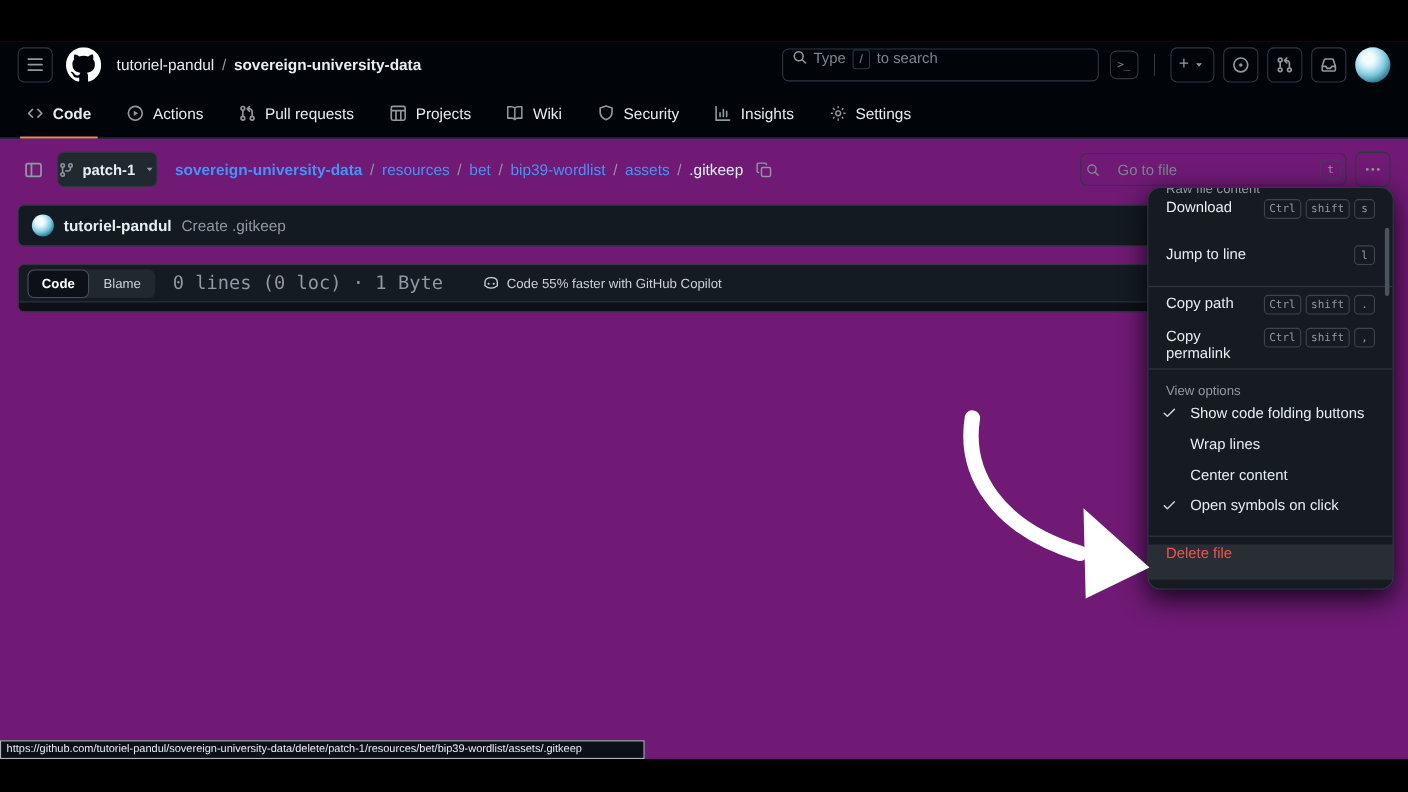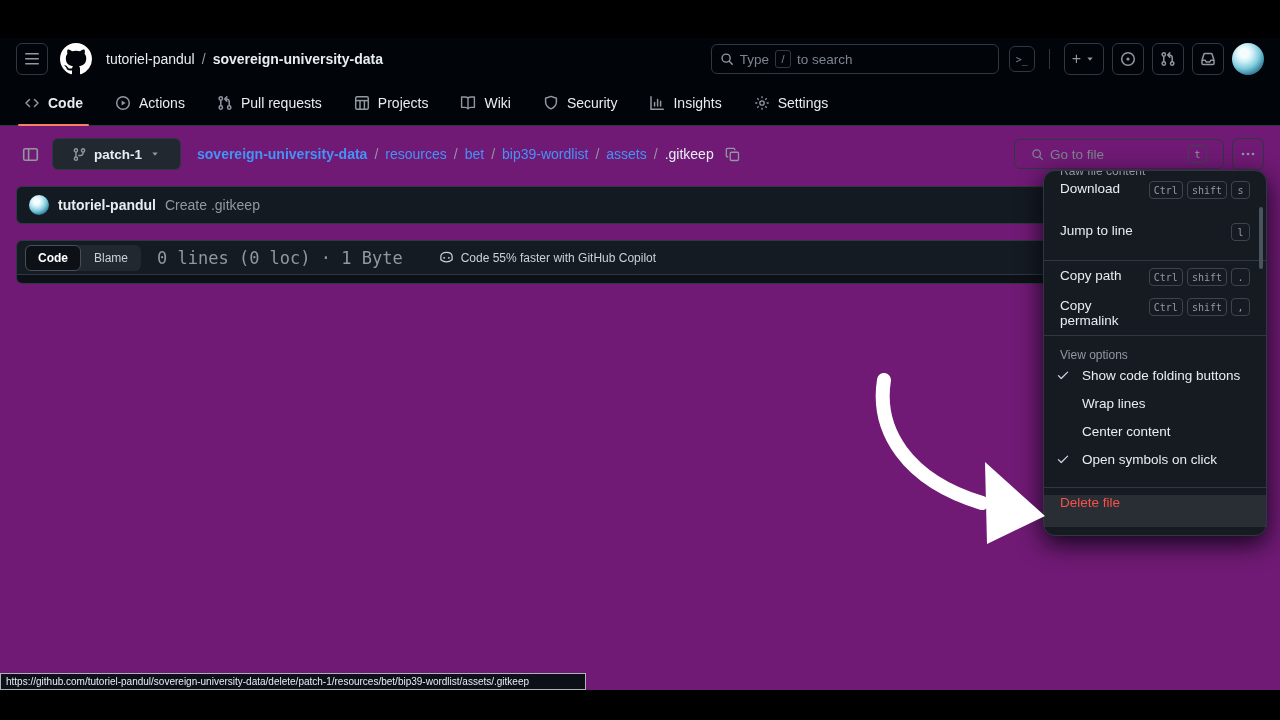--- a/index.html
+++ b/index.html
@@ -10,48 +10,48 @@
   
   .gh-header{height:42px;background:#010409;display:flex;align-items:center;gap:8px;padding:0 16px}
   .icon-btn{height:32px;min-width:32px;border:1px solid #2f3742;border-radius:6px;background:transparent;display:inline-flex;align-items:center;justify-content:center;color:#9198a1;cursor:pointer}
   .plain-icon{background:none;border:none;color:#9198a1;display:inline-flex;align-items:center;justify-content:center;width:28px;height:28px;cursor:pointer}
   .logo{color:#fff;display:flex;align-items:center;margin-left:4px;cursor:pointer}
   .hdr-crumb{display:flex;align-items:center;gap:7px;font-size:14px;margin-left:6px}
   .hdr-crumb a{color:#e6edf3;text-decoration:none;cursor:pointer}
   .hdr-crumb .bold{font-weight:700}
   .hdr-sep{color:#9198a1}
   .spacer{flex:1}
-  .search-box{display:flex;align-items:center;gap:6px;width:288px;height:30px;border:1px solid #2f3742;border-radius:6px;padding:0 8px;color:#9198a1;font-size:13.5px;cursor:text}
+  .search-box{display:flex;gap:6px;width:288px;height:30px;border:1px solid #2f3742;border-radius:6px;padding:0 8px;color:#9198a1;font-size:13.5px;cursor:text}
   .search-box .ph{color:#7d8590}
   .slash-chip{display:inline-flex;align-items:center;justify-content:center;width:16px;height:18px;border:1px solid #2f3742;border-radius:3px;font-size:11px;color:#7d8590}
   .cmd-btn{width:26px;height:26px;border:1px solid #2f3742;border-radius:6px;display:inline-flex;align-items:center;justify-content:center;font-family:"DejaVu Sans Mono",monospace;font-size:10px;color:#7d8590;cursor:pointer;margin-left:2px}
   .vdiv{width:1px;height:20px;background:#2f3742;margin:0 6px}
   .plus-btn{gap:3px;padding:0 7px}
   .avatar{width:32px;height:32px;border-radius:50%;cursor:pointer;
     background:radial-gradient(circle at 38% 32%,#f4fcfe 0 16%,#cdeef5 30%,#7ecbdd 52%,#35809a 74%,#1b4c61 100%)}
   .avatar.sm{width:20px;height:20px}
 
   
   .tabs{display:flex;align-items:stretch;background:#010409;border-bottom:1px solid #2f3742;height:46px;padding:0 8px}
   .tab{display:flex;align-items:center;gap:8px;padding:0 12px;margin:0 4px;font-size:14px;color:#e6edf3;text-decoration:none;position:relative;cursor:pointer}
   .tab .ticon{color:#9198a1;display:flex}
   .tab.active .tlabel{font-weight:600}
   .tab.active::after{content:"";position:absolute;left:6px;right:6px;bottom:-1px;height:2px;border-radius:2px;background:#f78166}
 
   
   .file-header{display:flex;align-items:center;gap:8px;padding:12px 16px 0}
-  .branch-btn{display:inline-flex;align-items:center;gap:7px;height:32px;padding:0 19px;background:#212830;border:1px solid #2f3742;border-radius:6px;color:#e6edf3;font-size:13.5px;font-weight:600;cursor:pointer}
+  .branch-btn{display:inline-flex;align-items:center;gap:7px;height:32px;padding:0 0;background:#212830;border:1px solid #2f3742;border-radius:6px;color:#e6edf3;font-size:13.5px;font-weight:600;cursor:pointer}
   .caret{color:#9198a1;display:flex}
   .breadcrumbs{display:flex;align-items:center;gap:7px;font-size:14px;margin-left:8px;white-space:nowrap}
   .breadcrumbs a{color:#4493f8;text-decoration:none;cursor:pointer}
   .breadcrumbs .first{font-weight:700}
   .bsep{color:#9198a1}
   .file-name{color:#e6edf3;font-weight:400}
   .copy-btn{background:none;border:none;color:#9198a1;display:inline-flex;cursor:pointer;margin-left:4px}
-  .goto-file{display:flex;align-items:center;gap:6px;width:210px;height:30px;border:1px solid #2f3742;border-radius:6px;padding:0 16px;color:#7d8590}
+  .goto-file{display:flex;align-items:center;gap:16px;width:242px;height:30px;border:1px solid #2f3742;border-radius:6px;padding:0 4px;color:#7d8590}
   .goto-file input{flex:1;min-width:0;background:none;border:none;outline:none;color:#e6edf3;font-size:13.5px}
   .goto-file input::placeholder{color:#7d8590}
   .kbd{display:inline-flex;align-items:center;justify-content:center;min-width:19px;height:18px;padding:0 4px;border:1px solid #3d444d;border-radius:4px;font-family:"DejaVu Sans Mono",monospace;font-size:10px;color:#9198a1}
 
   
   .commit-bar{margin:16px 16px 0;height:38px;border:1px solid #2f3742;border-radius:6px;background:#141a21;display:flex;align-items:center;gap:9px;padding:0 12px;font-size:14px}
   .commit-bar .author{color:#e6edf3;font-weight:700;text-decoration:none;cursor:pointer}
   .commit-bar .message{color:#9198a1;text-decoration:none;cursor:pointer}
 
   

